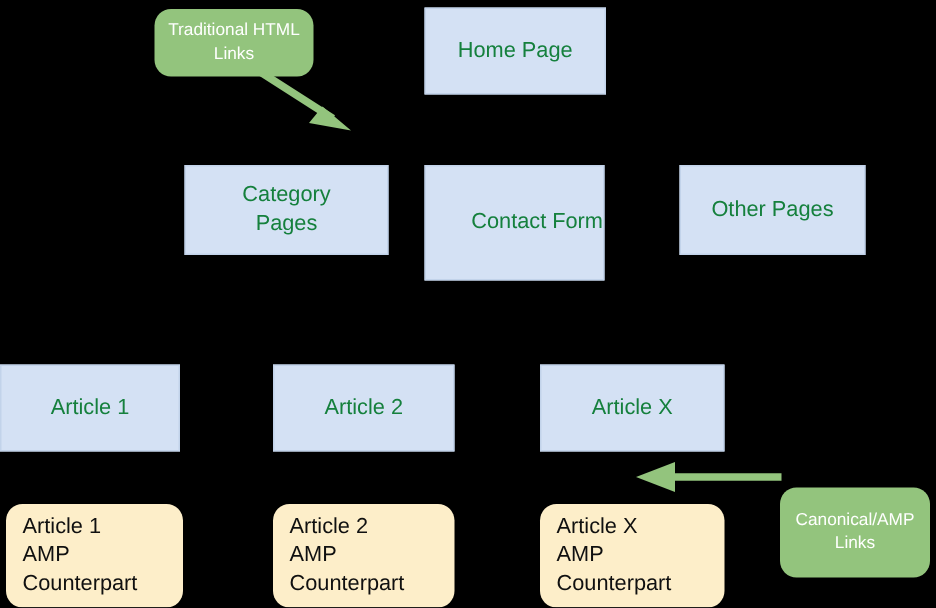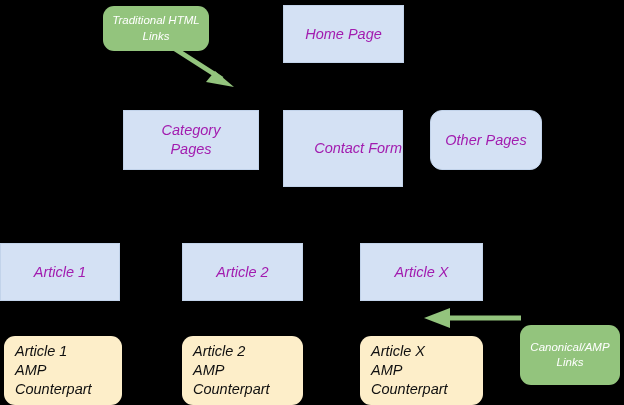--- a/index.html
+++ b/index.html
@@ -16,25 +16,24 @@
     font-family: "Liberation Sans", sans-serif;
   }
   .node {
     position: absolute;
     box-sizing: border-box;
     display: flex;
     align-items: center;
     justify-content: center;
     text-align: center;
     line-height: 1.28;
-    font-style: italic;
   }
   .page-box {
     background: #d4e1f4;
-    color: #a21caf;
+    color: #15803d;
     font-size: 14.5px;
     border: 1px solid #c2d3ea;
   }
   .amp-box {
     background: #fdeec9;
     color: #101010;
     font-size: 14.5px;
     border-radius: 11px;
     justify-content: flex-start;
     text-align: left;
@@ -86,21 +85,21 @@
 
   <div class="node page-box" style="left:123px; top:110px; width:136px; height:60px;">
     <span class="nowrap">Category
 Pages</span>
   </div>
 
   <div class="node page-box" style="left:283px; top:110px; width:120px; height:77px;justify-content:flex-end;">
     <span class="nowrap">Contact Form</span>
   </div>
 
-  <div class="node page-box" style="left:430px; top:110px; width:112px; height:60px;border-radius:12px;">
+  <div class="node page-box" style="left:453px; top:110px; width:124px; height:60px;">
     <span class="nowrap">Other Pages</span>
   </div>
 
   <div class="node page-box" style="left:0px; top:243px; width:120px; height:58px;">
     <span class="nowrap">Article 1</span>
   </div>
 
   <div class="node page-box" style="left:182px; top:243px; width:121px; height:58px;">
     <span class="nowrap">Article 2</span>
   </div>

